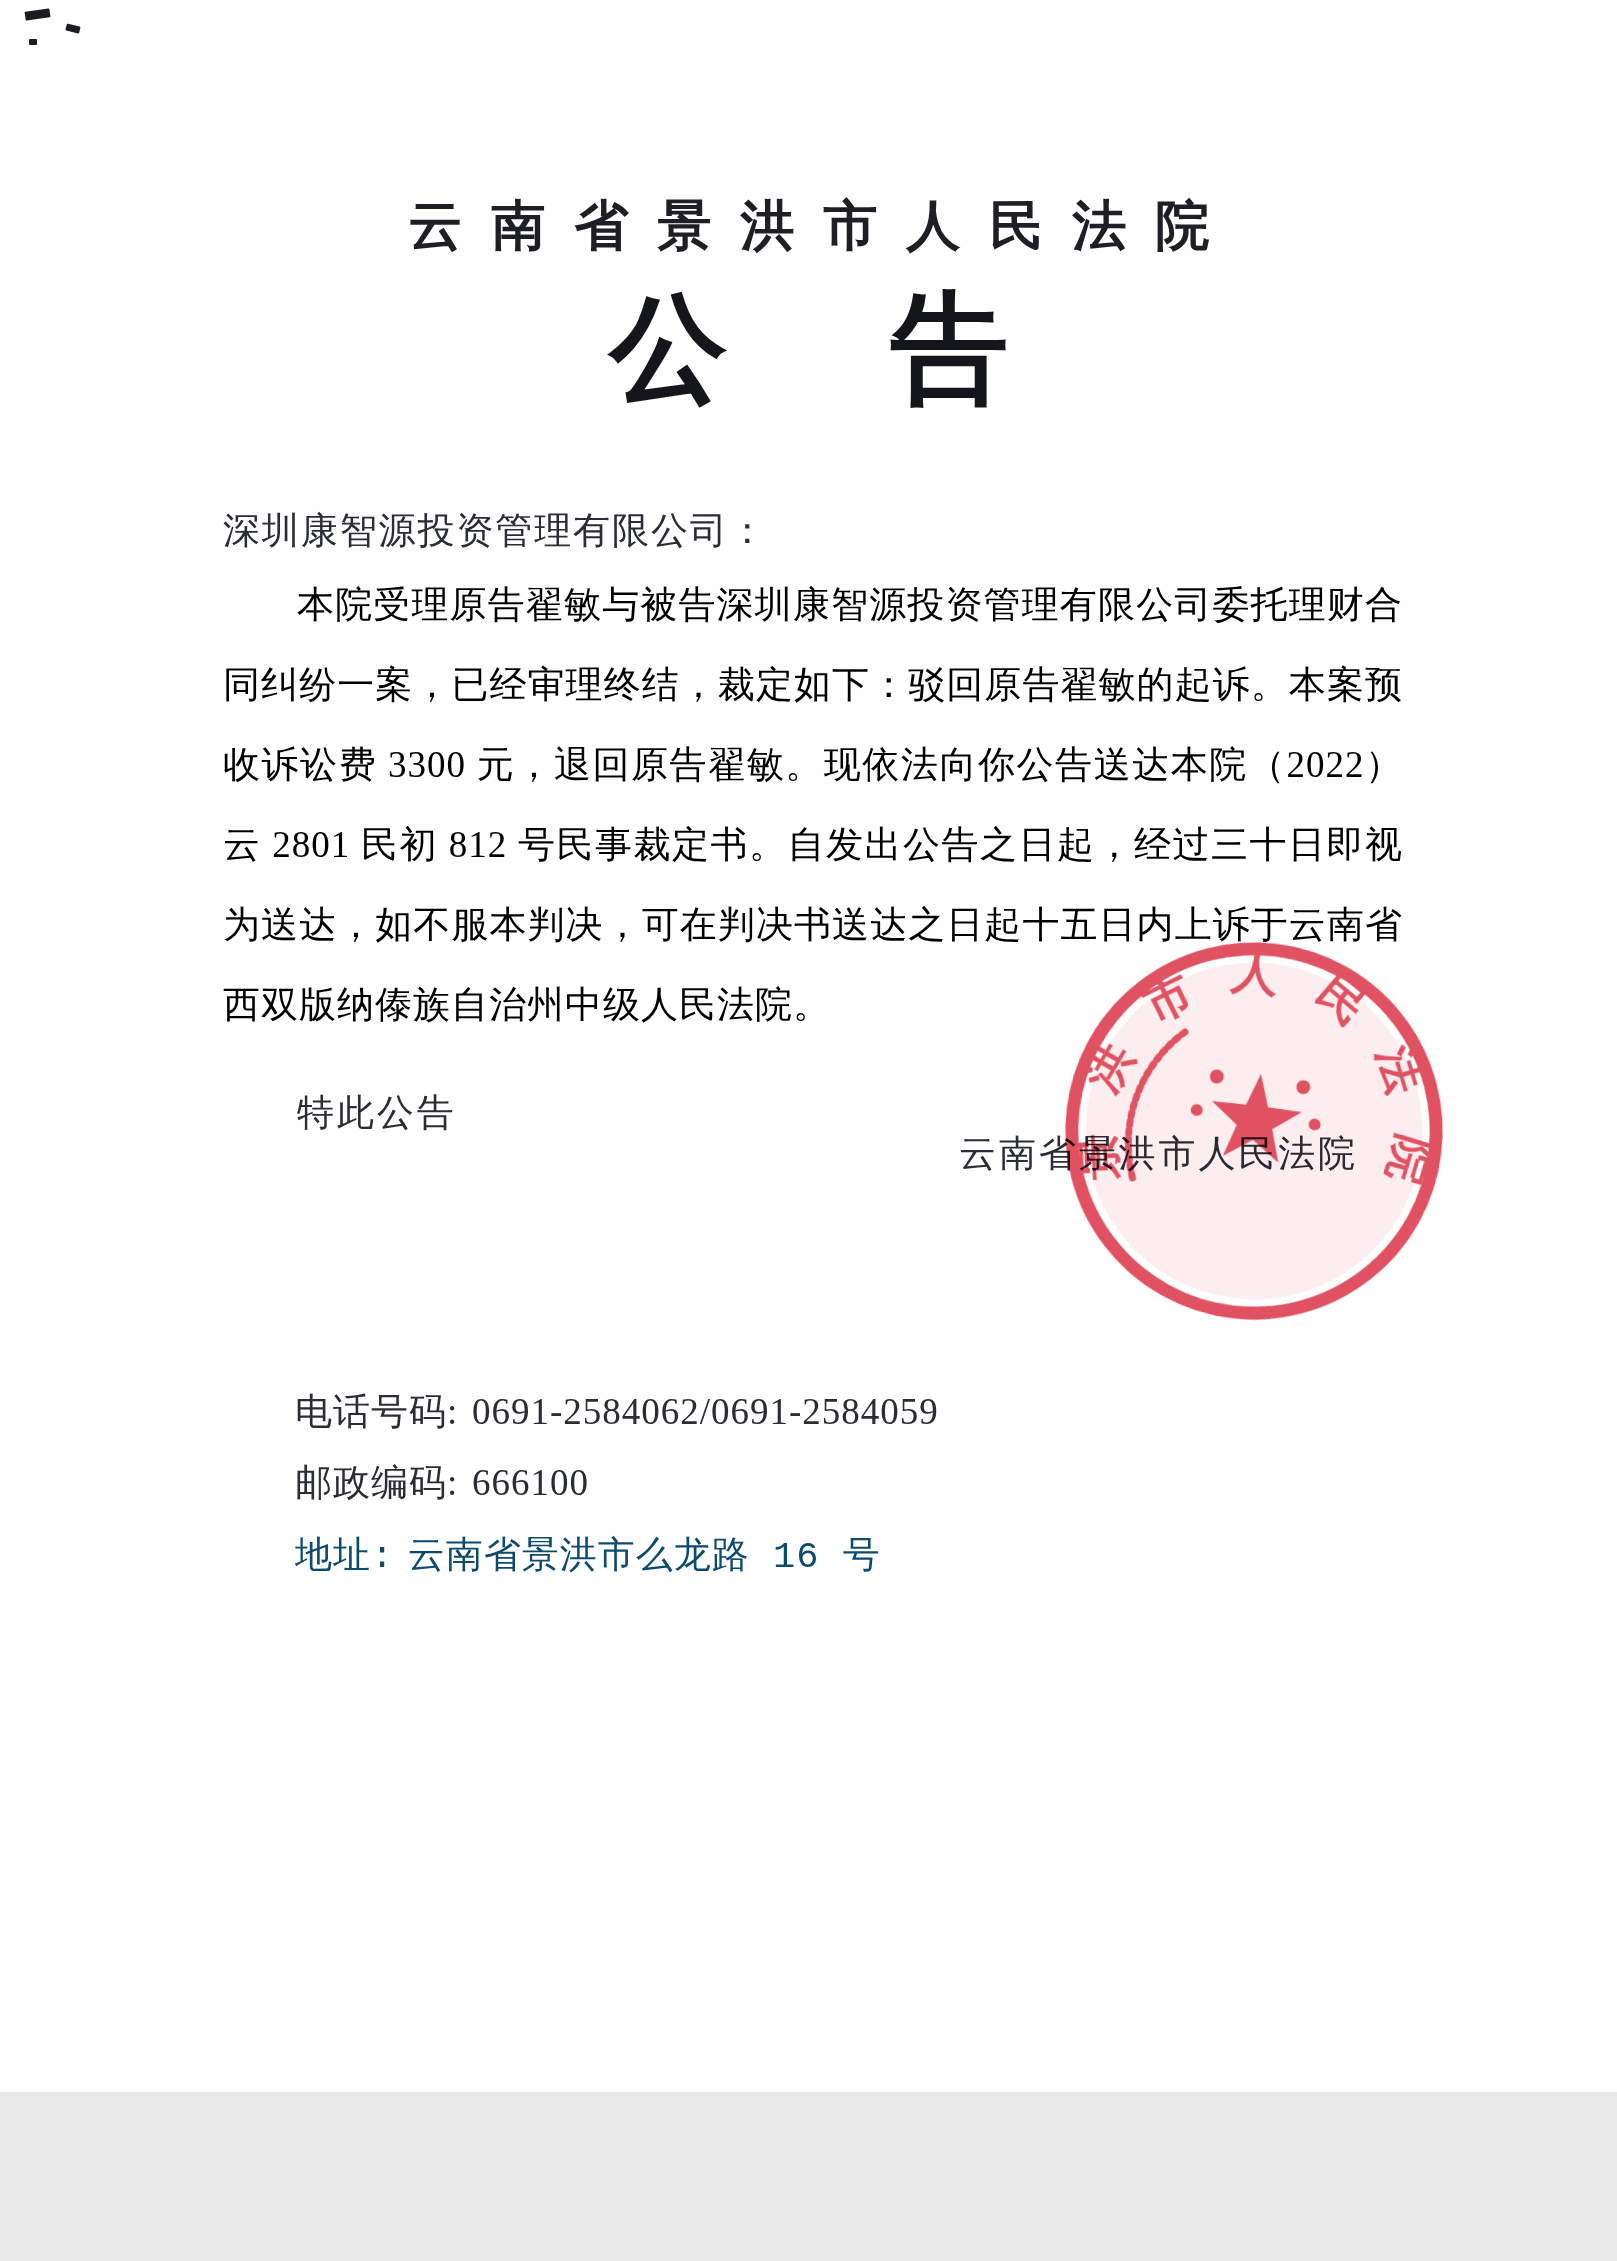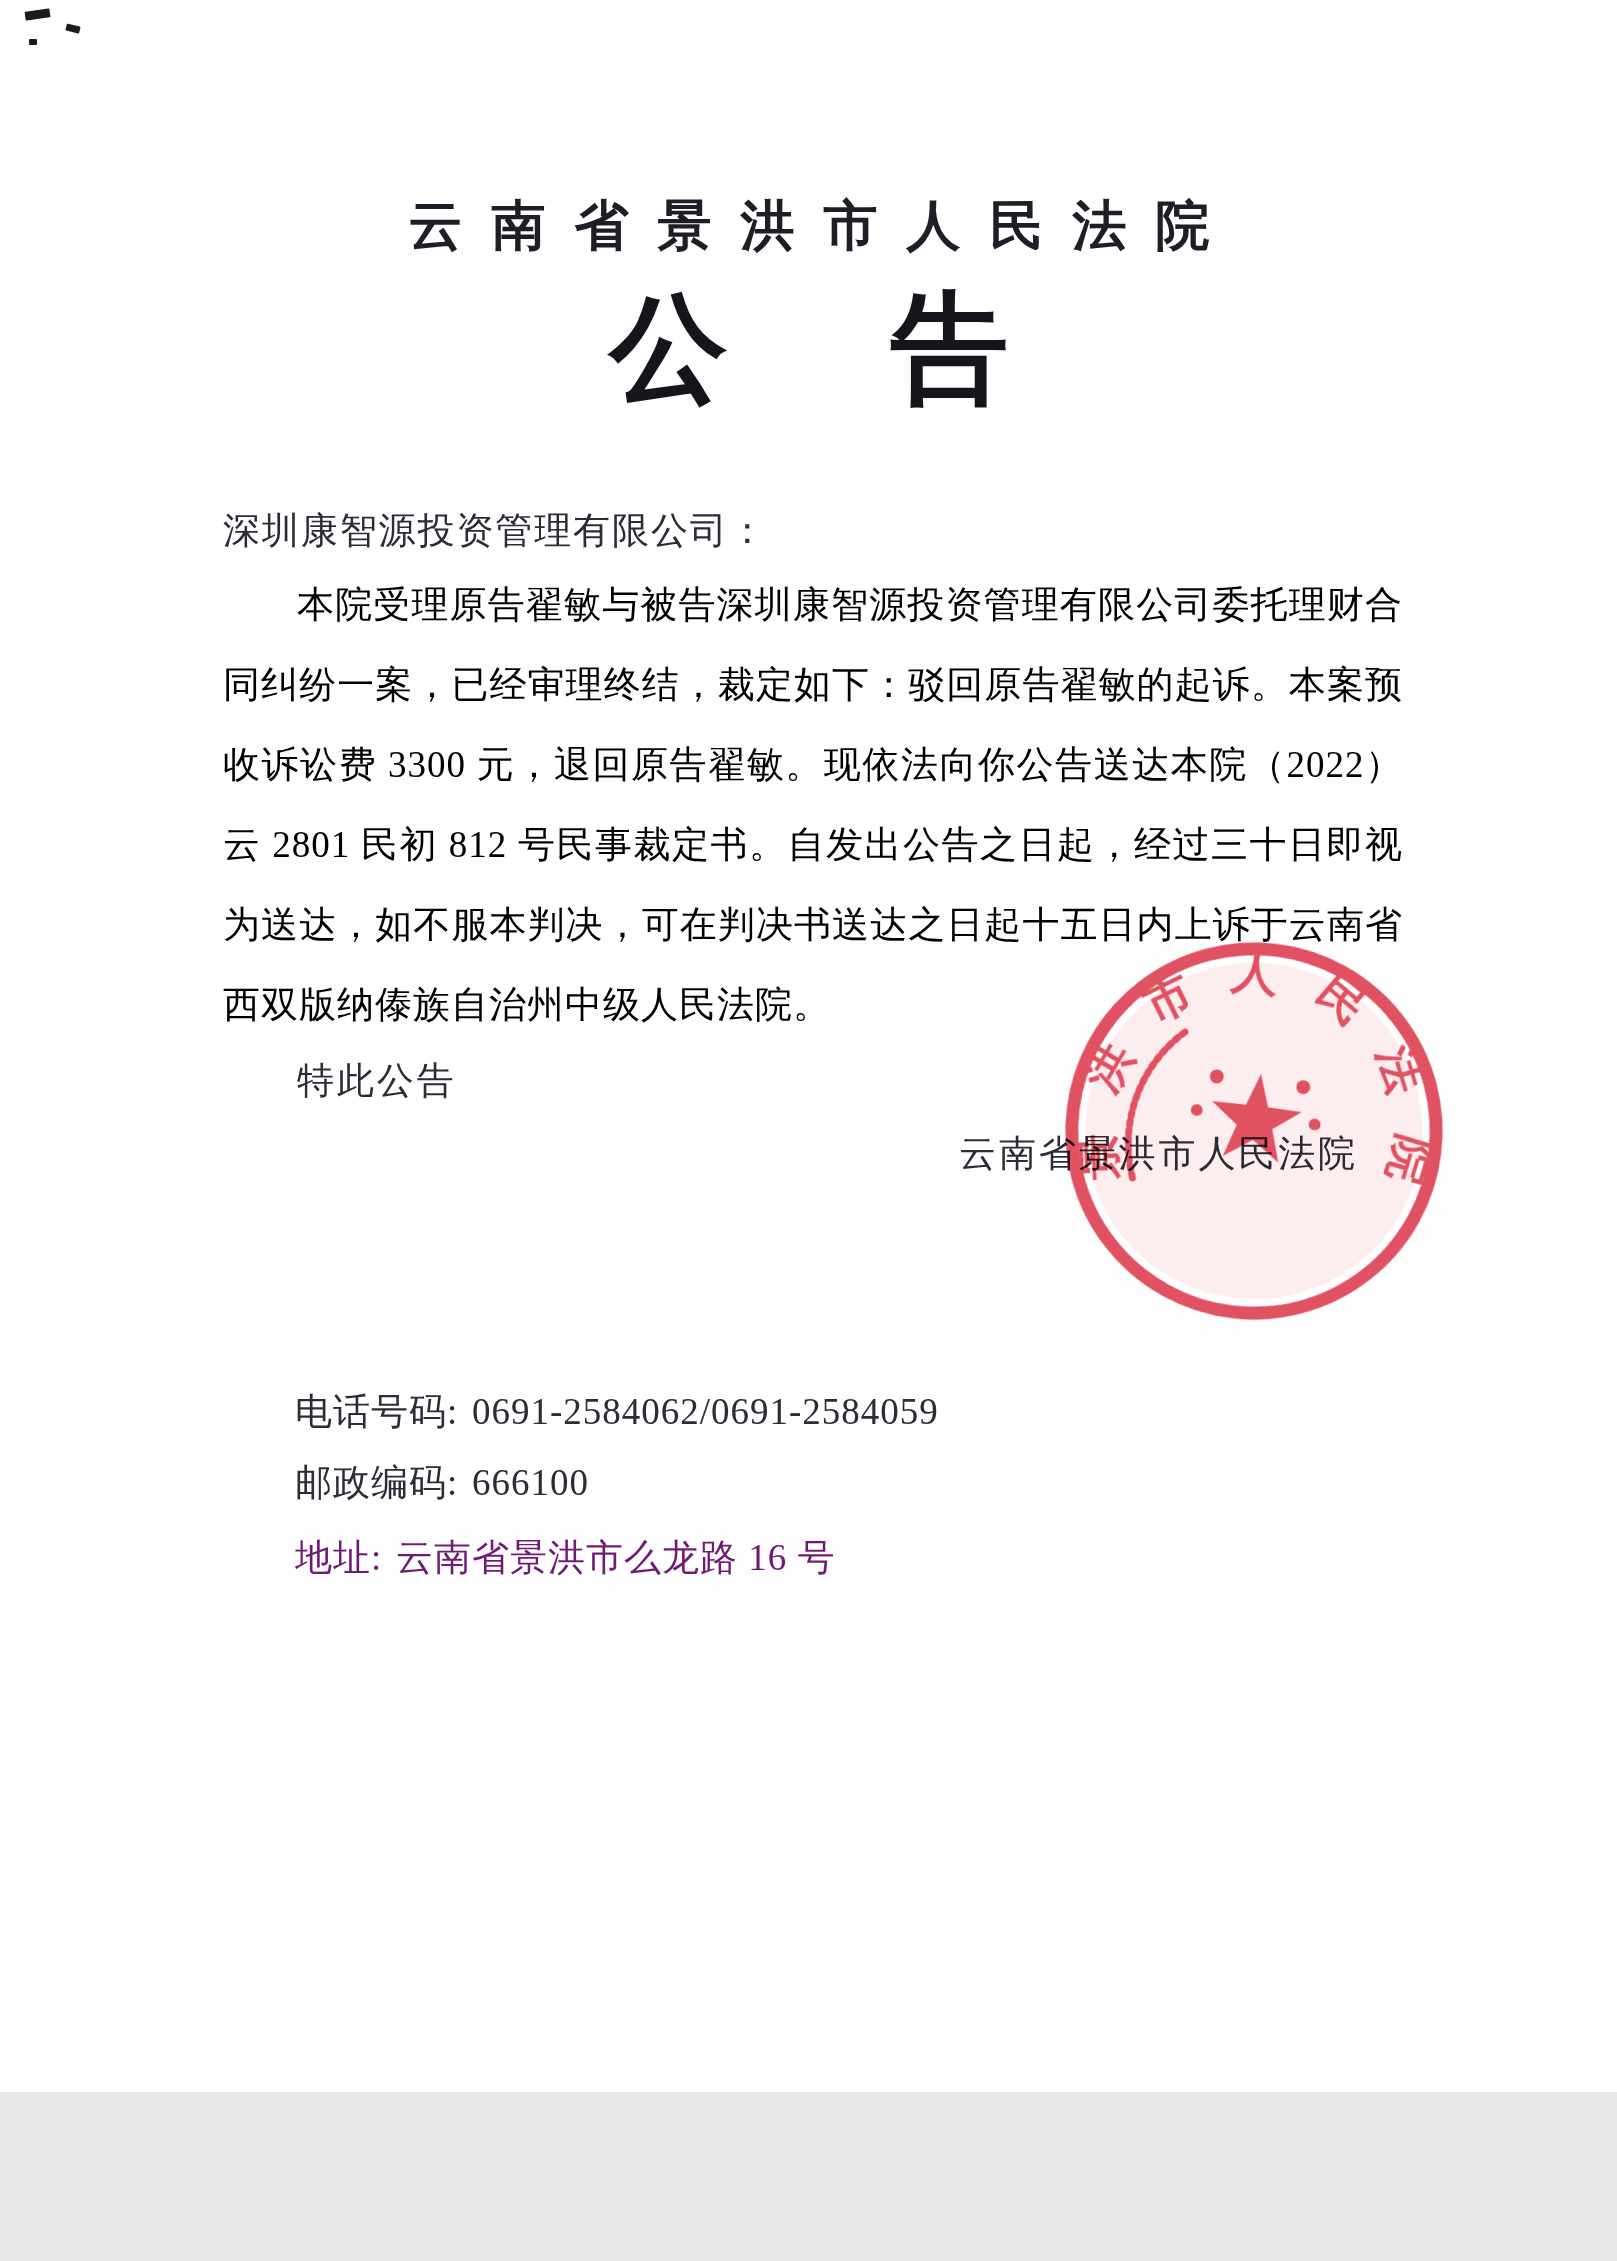--- a/index.html
+++ b/index.html
@@ -35,21 +35,21 @@
     font-size:37px;color:#2b2d36;letter-spacing:1.9px;
   }
   .body-para{
     position:absolute;left:223px;top:565px;width:1180px;
     margin:0;
     font-size:37px;line-height:80px;
     text-align:justify;text-justify:inter-ideograph;
     text-indent:2em;color:#000000;letter-spacing:1px;
   }
   .closing{
-    position:absolute;left:223px;top:1056px;margin:0;
+    position:absolute;left:223px;top:1088px;margin:0;
     font-size:37px;text-indent:2em;color:#2b2d36;letter-spacing:2.9px;
   }
   .sig-name{
     position:absolute;right:260px;top:1129px;
     font-size:37px;color:#2b2d36;letter-spacing:2.9px;
   }
   .sig-date{
     position:absolute;right:250px;top:1200px;
     font-size:37px;color:#26272e;letter-spacing:6.8px;
   }
@@ -59,21 +59,21 @@
     mix-blend-mode:multiply;
     opacity:.88;
     pointer-events:none;
     filter:blur(0.4px);
   }
   .contact{
     position:absolute;left:295px;top:1376px;
     font-size:37px;color:#2b2d36;line-height:71px;letter-spacing:1px;
   }
   .contact-row{white-space:nowrap;}
-  .contact-row.address{margin-top:3.9px;color:#701a75;}
+  .contact-row.address{margin-top:3.9px;color:#0c4a6e;font-family:Liberation Mono, monospace;}
   .label{margin-right:13.6px;}
 </style>
 </head>
 <body>
 
 <div class="page">
 
   <div class="speck s1"></div>
   <div class="speck s2"></div>
   <div class="speck s3"></div>

